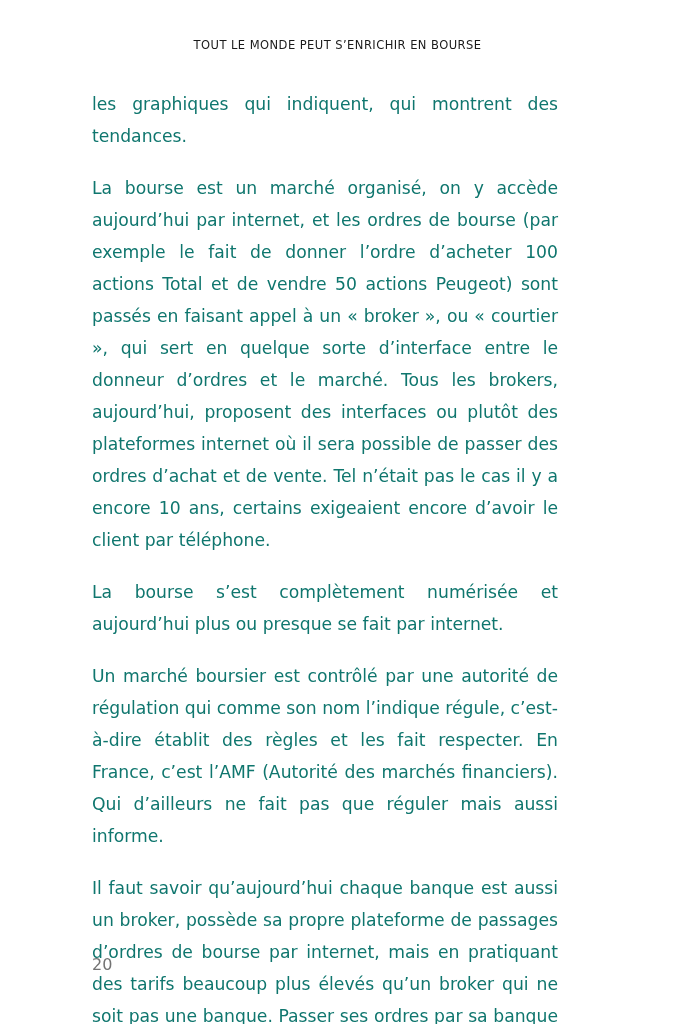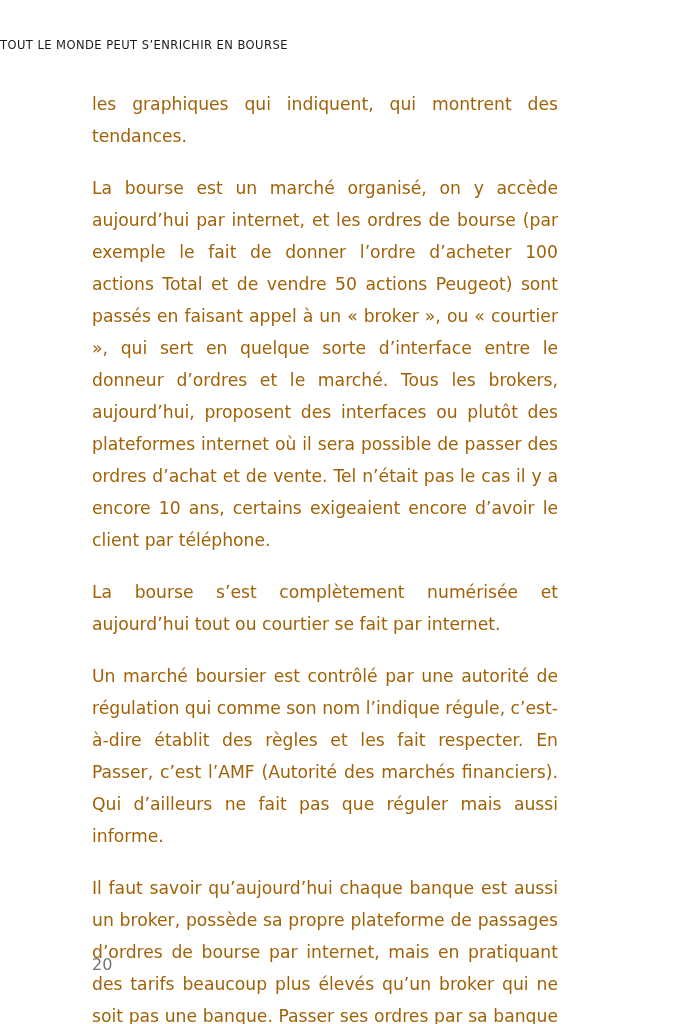--- a/index.html
+++ b/index.html
@@ -20,40 +20,41 @@
     height: 1024px;
     box-sizing: border-box;
     padding: 0;
     background: #ffffff;
   }
   .running-head {
     position: absolute;
     top: 38px;
     left: 0;
     width: 675px;
+    text-align: center;
     font-family: "DejaVu Sans", sans-serif;
     font-size: 11.5px;
     letter-spacing: 0.45px;
     color: #1a1a1a;
     white-space: nowrap;
   }
   .body-text {
     position: absolute;
     top: 88px;
     left: 92px;
     width: 466px;
   }
   .para {
     margin: 0 0 20px 0;
     font-family: "DejaVu Sans", sans-serif;
     font-size: 17.2px;
     line-height: 32px;
     text-align: justify;
     text-justify: inter-word;
-    color: #a16207;
+    color: #0f766e;
     hyphens: none;
   }
   .para:last-child {
     margin-bottom: 0;
   }
   .page-number {
     position: absolute;
     left: 92px;
     top: 955px;
     font-family: "DejaVu Sans", sans-serif;
@@ -64,20 +65,20 @@
 </head>
 <body>
 
 <div class="page">
 
   <div class="running-head">TOUT LE MONDE PEUT S’ENRICHIR EN BOURSE</div>
 
   <div class="body-text">
     <p class="para">les graphiques qui indiquent, qui montrent des tendances.</p>
     <p class="para">La bourse est un marché organisé, on y accède aujourd’hui par internet, et les ordres de bourse (par exemple le fait de donner l’ordre d’acheter 100 actions Total et de vendre 50 actions Peugeot) sont passés en faisant appel à un « broker », ou « courtier », qui sert en quelque sorte d’interface entre le donneur d’ordres et le marché. Tous les brokers, aujourd’hui, proposent des interfaces ou plutôt des plateformes internet où il sera possible de passer des ordres d’achat et de vente. Tel n’était pas le cas il y a encore 10 ans, certains exigeaient encore d’avoir le client par téléphone.</p>
-    <p class="para">La bourse s’est complètement numérisée et aujourd’hui tout ou courtier se fait par internet.</p>
-    <p class="para">Un marché boursier est contrôlé par une autorité de régulation qui comme son nom l’indique régule, c’est-à-dire établit des règles et les fait respecter. En Passer, c’est l’AMF (Autorité des marchés financiers). Qui d’ailleurs ne fait pas que réguler mais aussi informe.</p>
+    <p class="para">La bourse s’est complètement numérisée et aujourd’hui plus ou presque se fait par internet.</p>
+    <p class="para">Un marché boursier est contrôlé par une autorité de régulation qui comme son nom l’indique régule, c’est-à-dire établit des règles et les fait respecter. En France, c’est l’AMF (Autorité des marchés financiers). Qui d’ailleurs ne fait pas que réguler mais aussi informe.</p>
     <p class="para">Il faut savoir qu’aujourd’hui chaque banque est aussi un broker, possède sa propre plateforme de passages d’ordres de bourse par internet, mais en pratiquant des tarifs beaucoup plus élevés qu’un broker qui ne soit pas une banque. Passer ses ordres par sa banque sera uniquement adapté aux personnes qui ne passent pas beaucoup d’ordres de bourse dans l’année.</p>
   </div>
 
   <div class="page-number">20</div>
 
 </div>
 
 </body></html>

